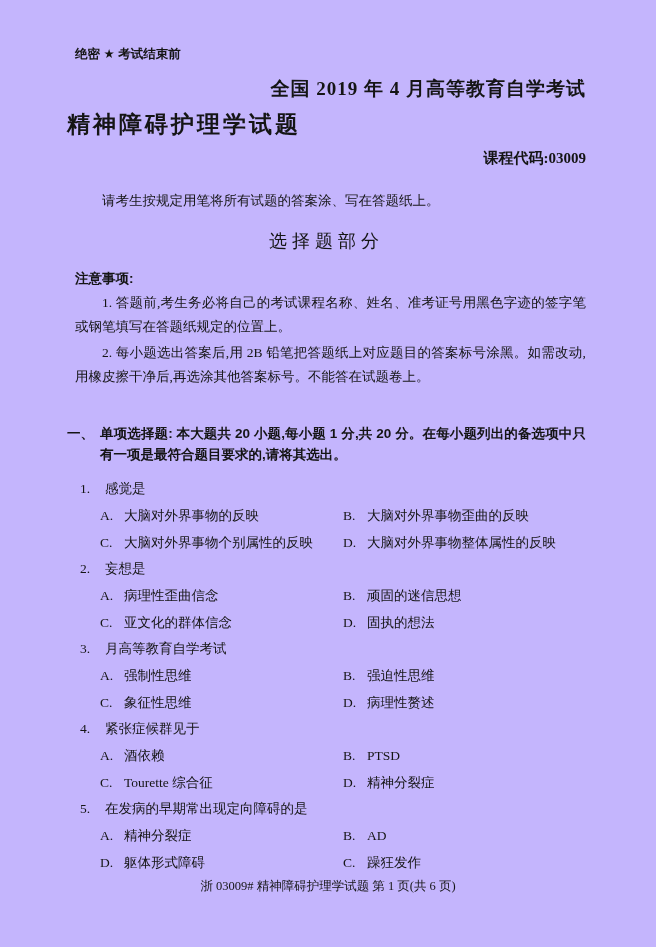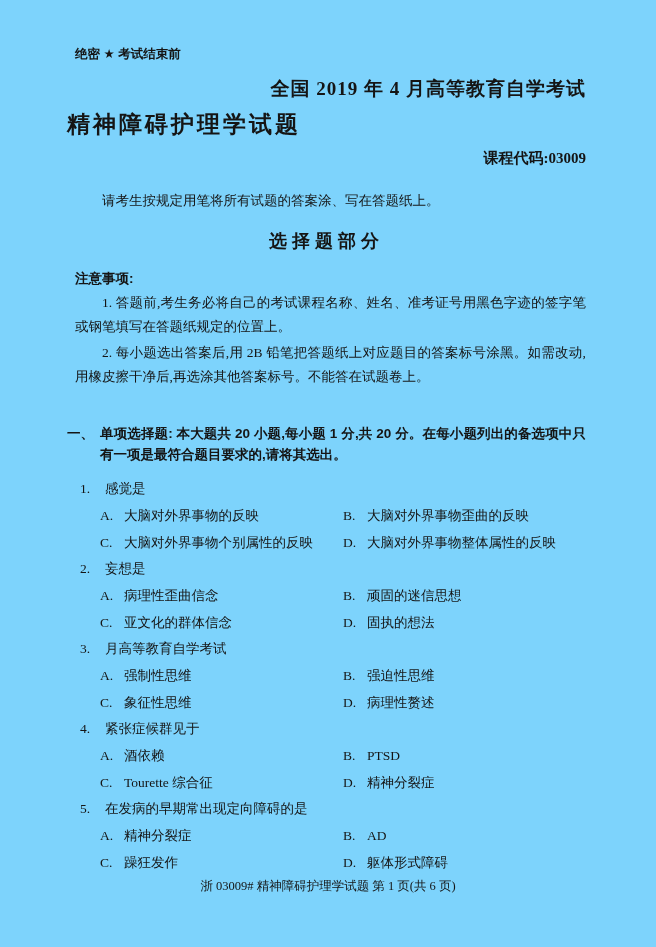--- a/index.html
+++ b/index.html
@@ -1,27 +1,27 @@
 <!DOCTYPE html>
 <html><head>
 <meta charset="utf-8">
 <style>
   html,body{margin:0;padding:0;background:#e8e8e8;}
   .page{
-    width:656px;height:947px;background:#7dd3fc;box-sizing:border-box;
+    width:656px;height:947px;background:#c4b5fd;box-sizing:border-box;
     padding:46px 70px 0 67px;margin:0 auto;position:relative;
     font-family:"Liberation Serif","DejaVu Serif",serif;color:#151515;
     overflow:hidden;
   }
   .classification{font-family:"Liberation Sans","DejaVu Sans",sans-serif;font-weight:bold;font-size:12.5px;margin-left:8px;}
   .exam-session{text-align:right;font-weight:bold;font-size:19px;margin-top:13px;letter-spacing:1px;}
   .paper-title{text-align:left;font-family:"Liberation Sans","DejaVu Sans",sans-serif;font-weight:bold;font-size:23px;margin-top:7px;letter-spacing:3px;}
   .course-code{text-align:right;font-weight:bold;font-size:15px;margin-top:9px;}
   .instruction{font-size:13.5px;margin:24px 0 0 8px;text-indent:2em;}
-  .section-header{text-align:center;font-family:"Liberation Sans","DejaVu Sans",sans-serif;font-weight:bold;font-size:18px;margin-top:19px;letter-spacing:5px;}
+  .section-header{text-align:center;font-family:"Liberation Sans","DejaVu Sans",sans-serif;font-weight:normal;font-size:18px;margin-top:19px;letter-spacing:5px;}
   .notice-heading{font-family:"Liberation Sans","DejaVu Sans",sans-serif;font-weight:bold;font-size:13.5px;margin:17px 0 0 8px;}
   .notice-item{font-size:13.5px;line-height:23.5px;text-indent:2em;text-align:justify;margin:3px 0 0 8px;}
   .section-one{margin-top:35px;font-family:"Liberation Sans","DejaVu Sans",sans-serif;font-weight:bold;font-size:13.5px;line-height:21px;display:flex;}
   .section-one .prefix{flex:0 0 33px;}
   .section-one .heading{flex:1;text-align:justify;}
   .questions{margin-top:11px;font-size:13.5px;}
   .question{margin:0;}
   .q-stem{display:flex;line-height:26px;}
   .q-num{flex:0 0 25px;padding-left:13px;box-sizing:content-box;}
   .q-options{margin-left:33px;display:grid;grid-template-columns:243px auto;}
@@ -108,22 +108,22 @@
     </div>
 
     <div class="question">
       <div class="q-stem">
         <span class="q-num">5.</span>
         <span>在发病的早期常出现定向障碍的是</span>
       </div>
       <div class="q-options">
         <div class="q-option"><span class="opt-label">A.</span><span>精神分裂症</span></div>
         <div class="q-option"><span class="opt-label">B.</span><span>AD</span></div>
+        <div class="q-option"><span class="opt-label">D.</span><span>躯体形式障碍</span></div>
         <div class="q-option"><span class="opt-label">C.</span><span>躁狂发作</span></div>
-        <div class="q-option"><span class="opt-label">D.</span><span>躯体形式障碍</span></div>
       </div>
     </div>
 
   </div>
 
   <div class="footer">浙 03009# 精神障碍护理学试题 第 1 页(共 6 页)</div>
 
 </div>
 
 </body></html>

